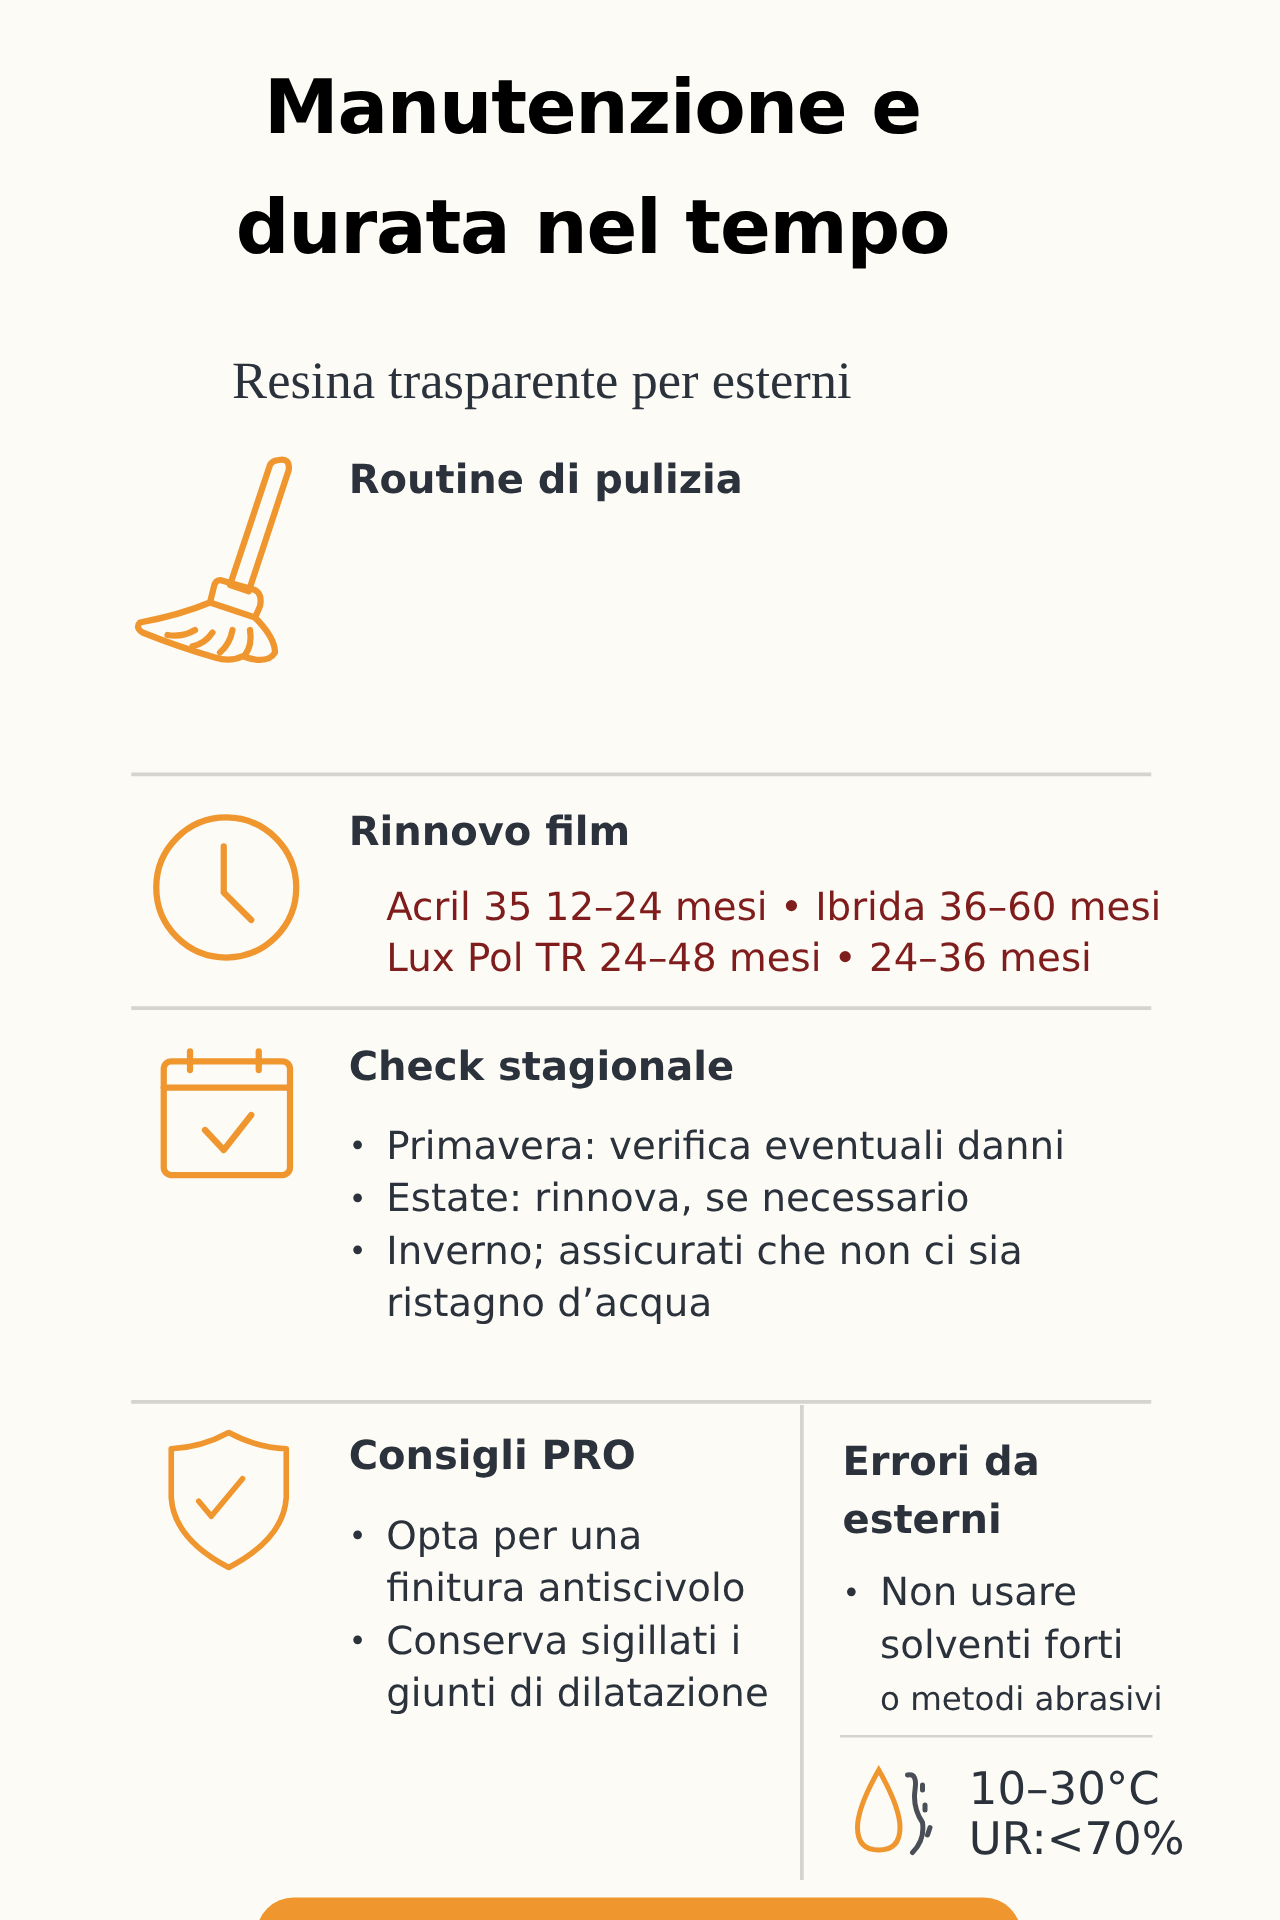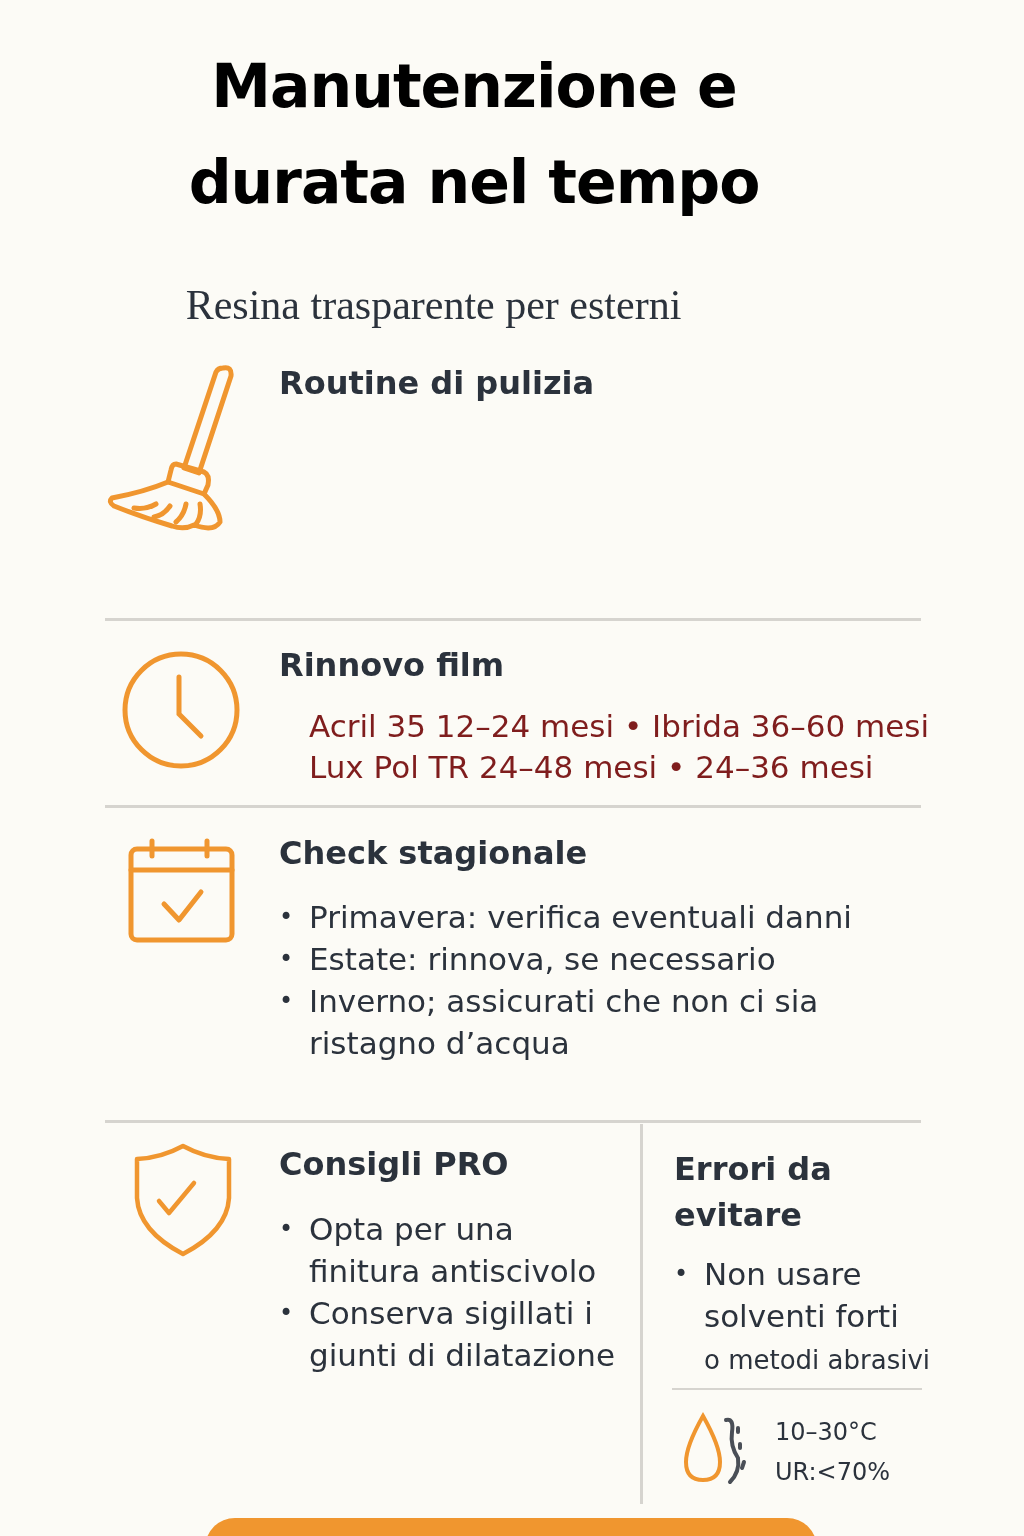--- a/index.html
+++ b/index.html
@@ -97,34 +97,34 @@
   <path d="M26 58 L36 70 L61 40"></path>
 </svg>
 <div class="sec-title" style="top:1145px">Consigli PRO</div>
 <ul class="bullets" style="top:1208px;width:350px">
   <li>Opta per una finitura antiscivolo</li>
   <li>Conserva sigillati i giunti di dilatazione</li>
 </ul>
 
 <div class="vdivider"></div>
 
-<div class="sec-title" style="left:674px;top:1146px;width:240px;line-height:46px">Errori da evitare</div>
+<div class="sec-title" style="left:674px;top:1146px;width:240px;line-height:46px">Errori da esterni</div>
 <ul class="bullets" style="left:674px;top:1253px;width:270px">
   <li>
     <span>Non usare solventi forti</span><br>
     <span style="font-size:26px">o metodi abrasivi</span>
   </li>
 </ul>
 <div class="divider" style="left:672px;top:1388px;width:250px;height:2px"></div>
 
 <svg class="icon" style="left:680px;top:1410px" width="70" height="80" viewBox="0 0 70 80" fill="none" stroke-linecap="round" stroke-width="4">
   <path d="M23 6 Q6 36 6 52 Q6 70 23 70 Q40 70 40 52 Q40 36 23 6 Z" stroke="#f0962f"></path>
   <path d="M46 10 Q54 8 52 22 Q50 36 58 48 Q60 62 50 72" stroke="#4a4f57"></path>
   <path d="M58 18 L58 22" stroke="#4a4f57"></path>
   <path d="M60 34 L60 38" stroke="#4a4f57"></path>
   <path d="M64 52 L62 58" stroke="#4a4f57"></path>
 </svg>
-<div style="position:absolute;left:775px;top:1412px;font-family:'DejaVu Sans',sans-serif;font-size:24px;line-height:40px;color:#2b323c">
+<div style="position:absolute;left:775px;top:1412px;font-family:'DejaVu Sans',sans-serif;font-size:36px;line-height:40px;color:#2b323c">
   <div>10–30°C</div>
   <div>UR:&lt;70%</div>
 </div>
 
 <div class="cta"></div>
 
 </body></html>

